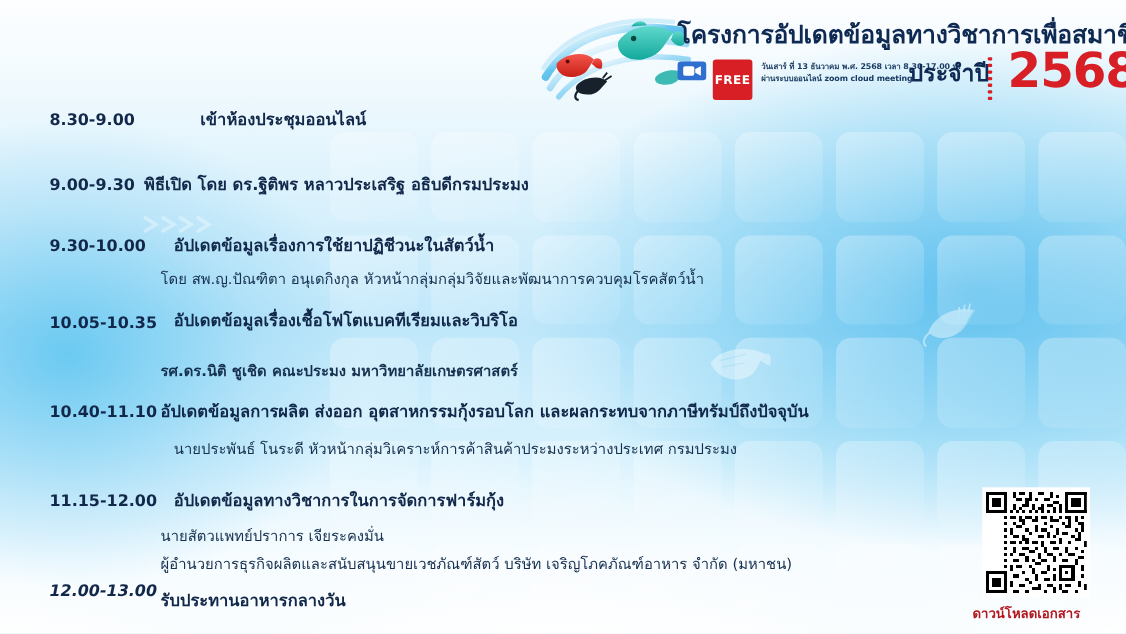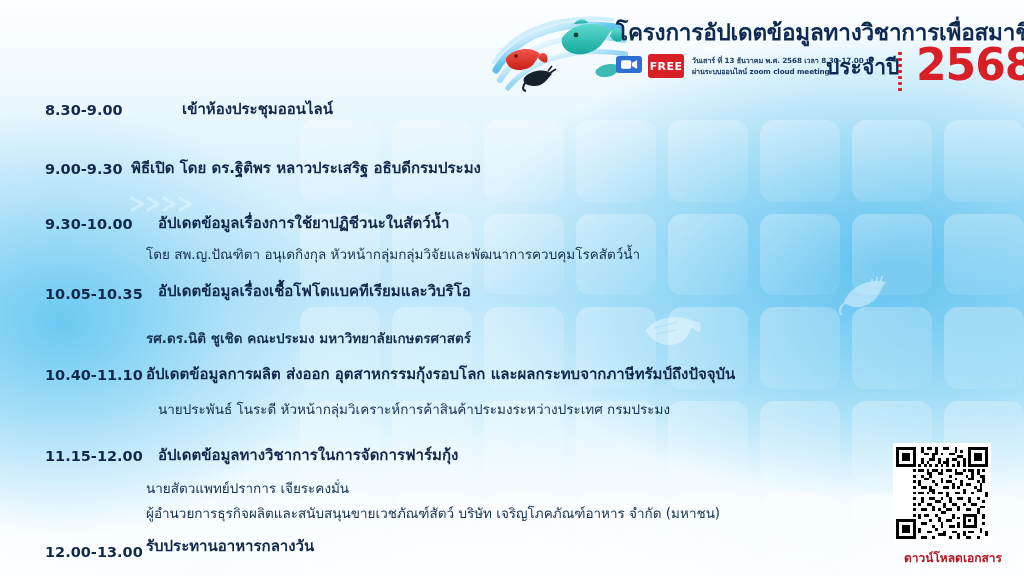--- a/index.html
+++ b/index.html
@@ -34,21 +34,21 @@
   #head-title{
     position:absolute;left:616px;top:17px;width:408px;height:30px;
     font-size:22.5px;font-weight:700;color:#0e2a52;letter-spacing:-.2px;
     line-height:30px;white-space:nowrap;
   }
   #cam-badge{
     position:absolute;left:616px;top:56px;width:26px;height:17px;background:#2f6fd0;
     border-radius:3px;display:flex;align-items:center;justify-content:center;
   }
   #free-badge{
-    position:absolute;left:648px;top:54px;width:36px;height:24px;background:#d81f26;
+    position:absolute;left:648px;top:54px;width:36px;height:37px;background:#d81f26;
     border-radius:3px;color:#fff;font-size:11px;font-weight:700;letter-spacing:.4px;
     display:flex;align-items:center;justify-content:center;
   }
   .head-sub{
     position:absolute;left:692px;font-size:7.2px;color:#1b3c63;font-weight:700;
     white-space:nowrap;letter-spacing:-.1px;
   }
   #sub1{top:55px;}
   #sub2{top:66px;}
   #year-label{
@@ -82,21 +82,21 @@
     line-height:19px;
   }
 
   
   #qr-block{position:absolute;left:884px;top:438px;width:118px;height:134px;}
   #qr-code{
     position:absolute;left:9px;top:5px;width:98px;height:100px;background:#fff;padding:3px;
     box-sizing:border-box;
   }
   #qr-caption{
-    position:absolute;left:0;top:110px;width:118px;text-align:right;
+    position:absolute;left:0;top:110px;width:118px;text-align:left;
     font-size:12px;font-weight:700;color:#b3181f;white-space:nowrap;
   }
 </style>
 </head>
 <body>
 
 <div id="slide">
 
   <div class="grid-wm">
     <span></span>
@@ -277,21 +277,21 @@
     </div>
 
     <div class="row">
       <div class="time" style="left:45px;top:446px;">11.15-12.00</div>
       <div class="topic" style="left:158px;top:445px;">อัปเดตข้อมูลทางวิชาการในการจัดการฟาร์มกุ้ง</div>
       <div class="speaker" style="left:146px;top:479px;">นายสัตวแพทย์ปราการ เจียระคงมั่น</div>
       <div class="speaker" style="left:146px;top:504px;">ผู้อำนวยการธุรกิจผลิตและสนับสนุนขายเวชภัณฑ์สัตว์ บริษัท เจริญโภคภัณฑ์อาหาร จำกัด (มหาชน)</div>
     </div>
 
     <div class="row">
-      <div class="time" style="left:45px;top:542px;">12.00-13.00</div>
+      <div class="time" style="left:45px;top:528px;font-style:italic;">12.00-13.00</div>
       <div class="topic" style="left:146px;top:536px;">รับประทานอาหารกลางวัน</div>
     </div>
 
   </div>
 
   <div id="qr-block">
     <div id="qr-code">
       <svg viewBox="0 0 33 33" width="92" height="94" shape-rendering="crispEdges">
         <rect width="33" height="33" fill="#ffffff"></rect>
         <g fill="#000000">

